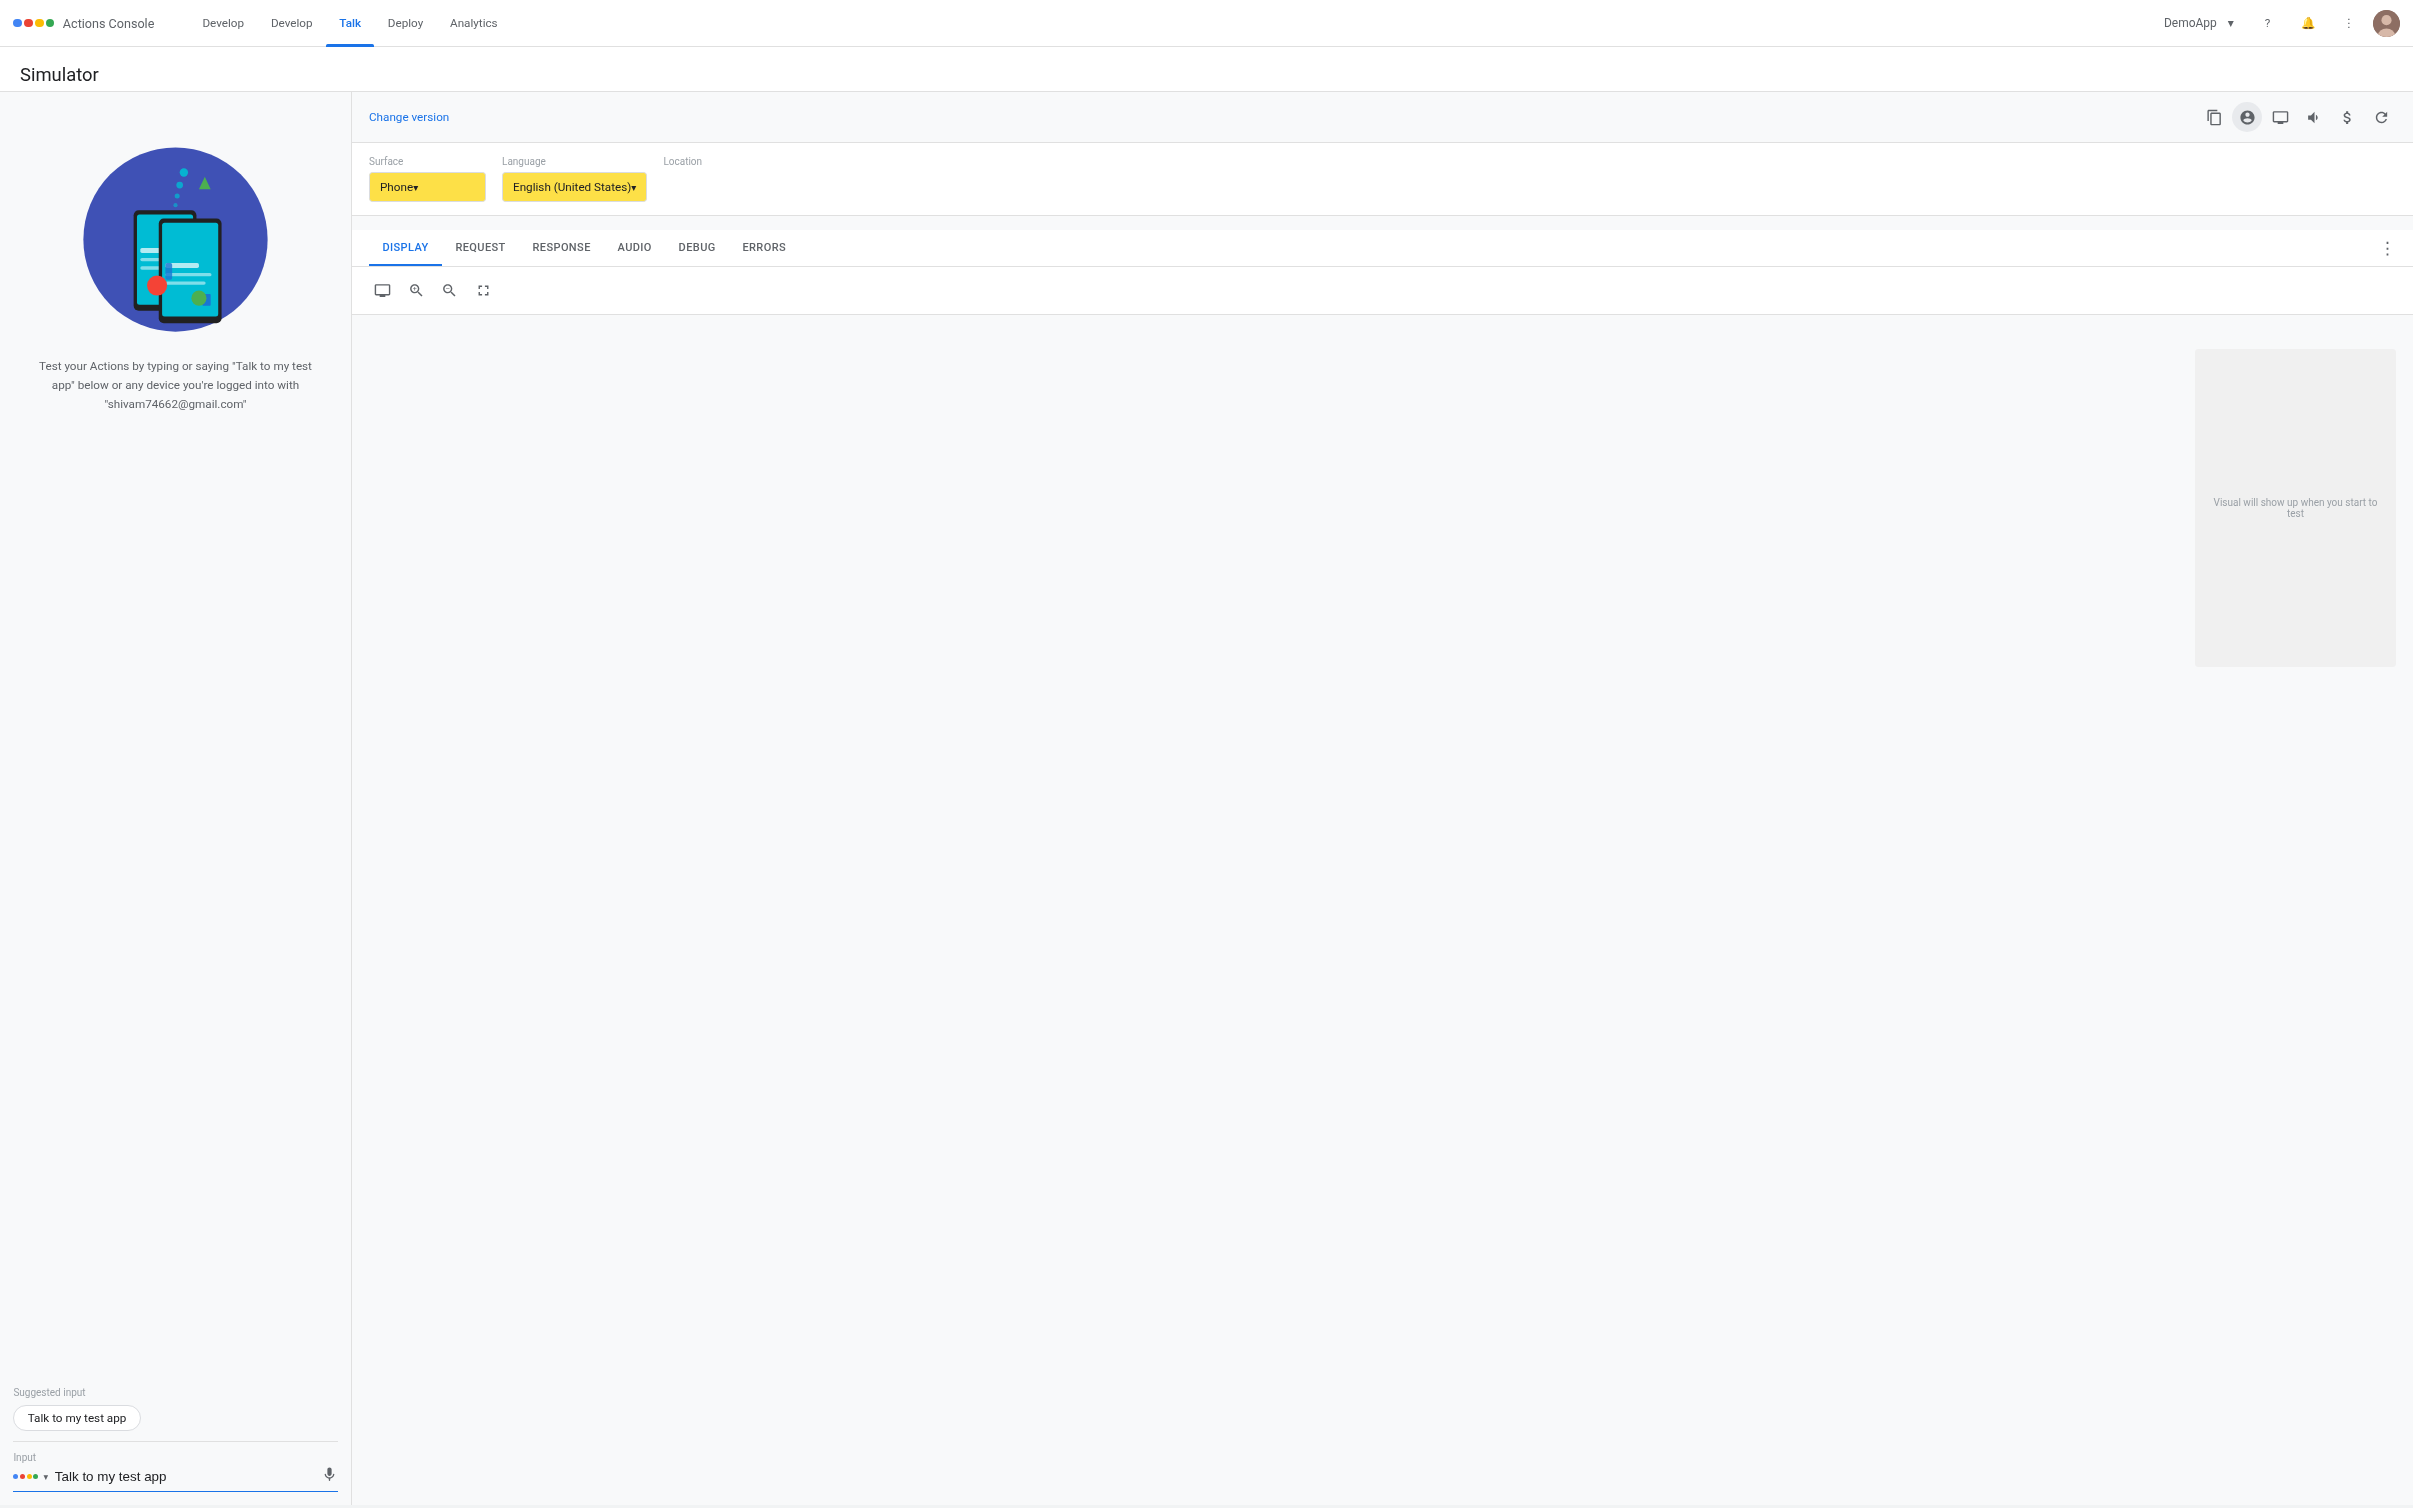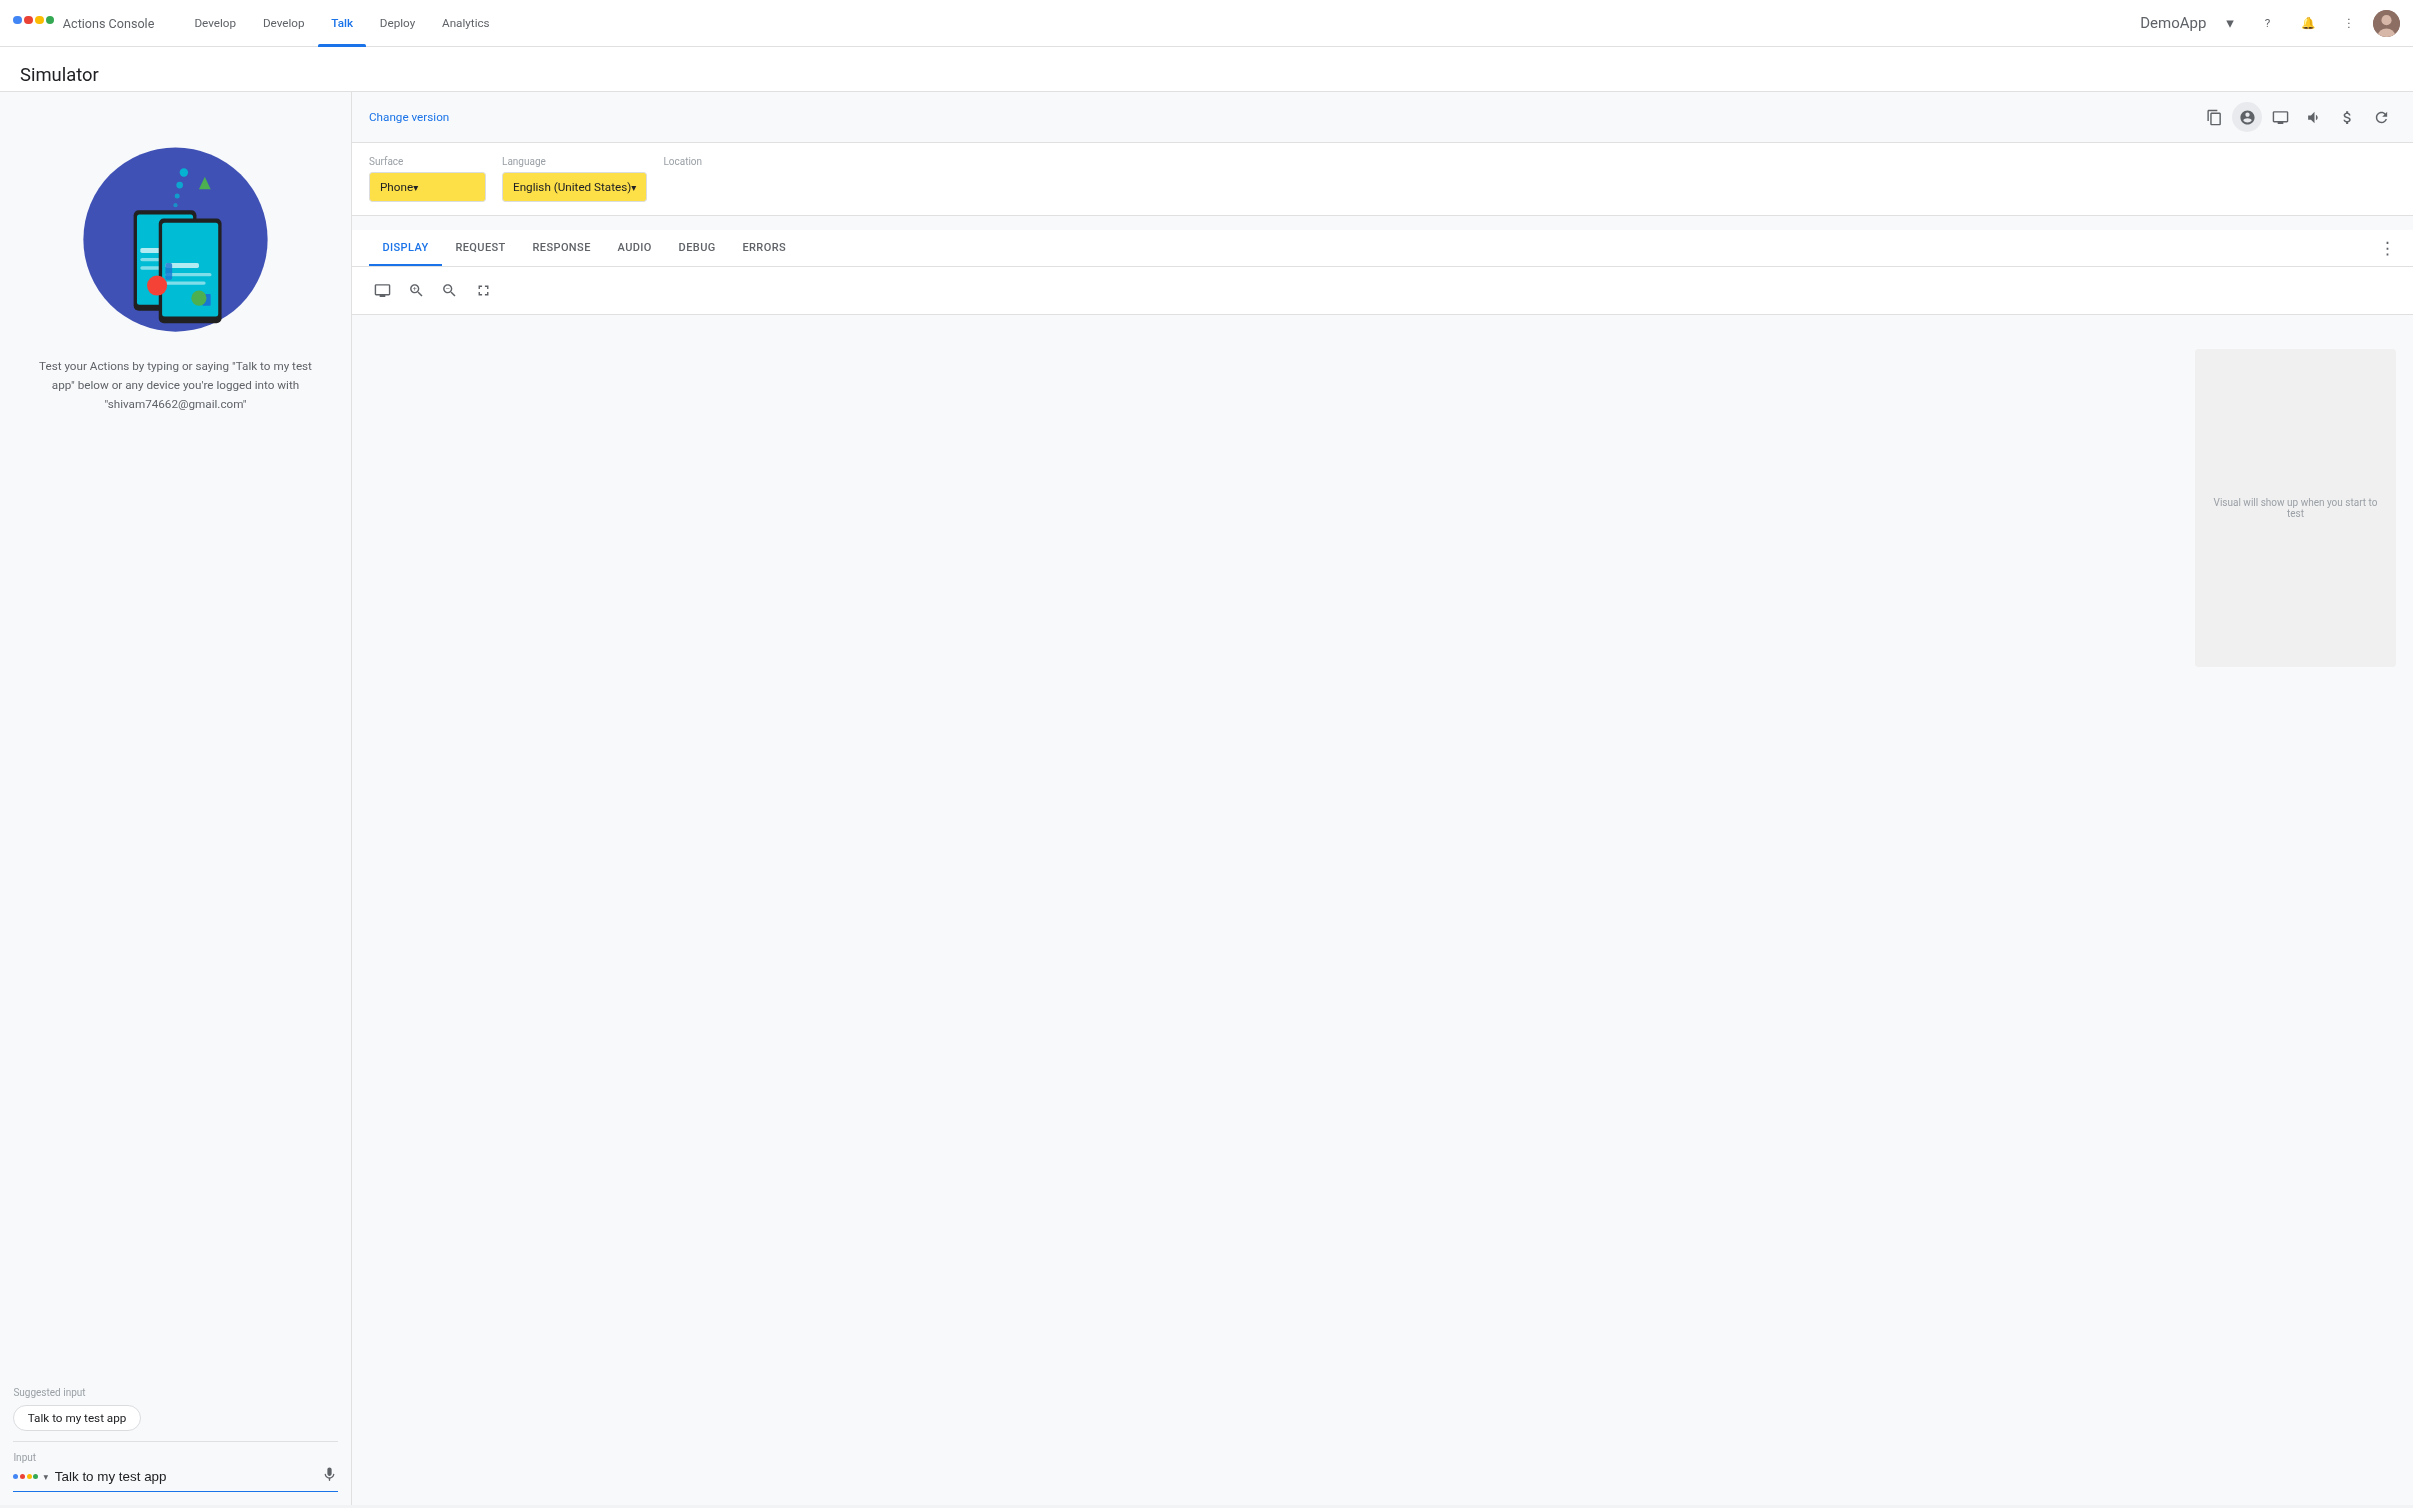--- a/index.html
+++ b/index.html
@@ -4,43 +4,43 @@
   <style>
     * { box-sizing: border-box; margin: 0; padding: 0; }
     body { font-family: 'Roboto', Arial, sans-serif; background: #f1f3f4; color: #202124; font-size: 11.7px; }
 
     
     .top-nav {
       display: flex; align-items: center; background: #fff;
       height: 47px; padding: 0 13.4px; border-bottom: 0.8px solid #e0e0e0;
       position: relative; z-index: 10;
     }
-    .nav-logo { display: flex; align-items: flex-start; gap: 8.4px; margin-right: 20px; }
+    .nav-logo { display: flex; align-items: center; gap: 8.4px; margin-right: 28px; }
     .google-dots { display: flex; gap: 2.5px; }
     .dot { width: 8.4px; height: 8.4px; border-radius: 50%; }
     .dot-blue { background: #4285F4; }
     .dot-red { background: #EA4335; }
     .dot-yellow { background: #FBBC04; }
     .dot-green { background: #34A853; }
     .nav-brand { font-size: 12.6px; color: #5f6368; }
     .nav-links { display: flex; gap: 0; margin-left: 6.7px; }
     .nav-link {
       padding: 0 13.4px; height: 47px; display: flex; align-items: center;
       font-size: 11.7px; color: #5f6368; cursor: pointer; text-decoration: none;
       position: relative;
     }
     .nav-link.active { color: #1a73e8; font-weight: 500; }
     .nav-link.active::after {
       content: ''; position: absolute; bottom: 0; left: 0; right: 0;
       height: 2.5px; background: #1a73e8; border-radius: 1.7px 1.7px 0 0;
     }
     .nav-right { margin-left: auto; display: flex; align-items: center; gap: 6.7px; }
     .nav-app-selector {
-      display: flex; align-items: center; gap: 20px; padding: 5px 10px;
-      border-radius: 3.4px; cursor: pointer; font-size: 15px; color: #5f6368;
+      display: flex; align-items: center; gap: 11px; padding: 5px 10px;
+      border-radius: 3.4px; cursor: pointer; font-size: 12px; color: #5f6368;
     }
     .nav-icon-btn {
       width: 34px; height: 34px; border-radius: 50%; display: flex;
       align-items: center; justify-content: center; cursor: pointer; color: #5f6368;
     }
     .avatar { width: 27px; height: 27px; border-radius: 50%; background: #8d6e63; overflow: hidden; cursor: pointer; }
 
     
     .page-header {
       padding: 17px 20px 6px; background: #fff; border-bottom: 0.8px solid #e0e0e0;

